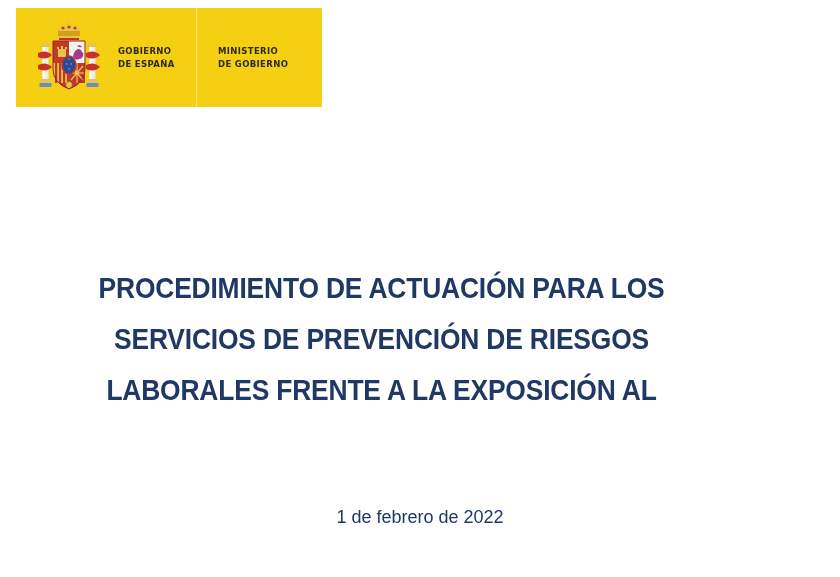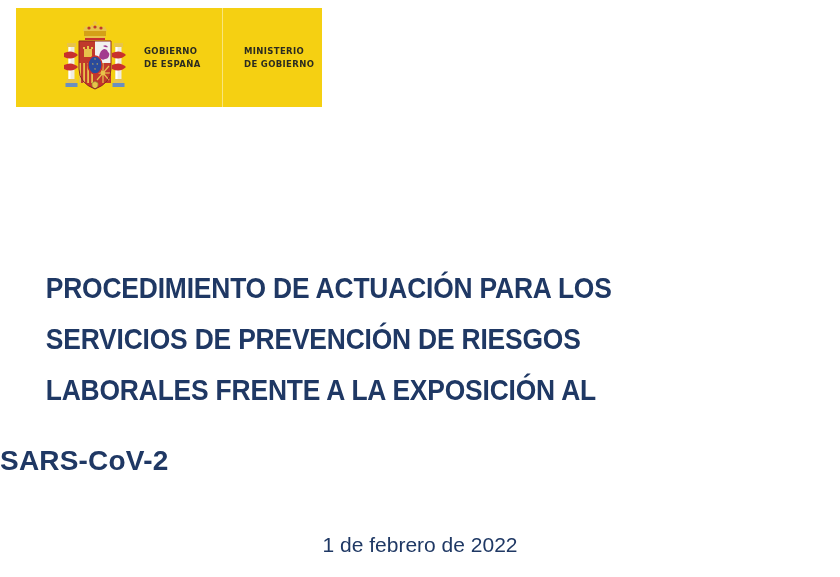--- a/index.html
+++ b/index.html
@@ -19,21 +19,20 @@
   #logo-banner {
     position: absolute;
     left: 16px;
     top: 8px;
     width: 306px;
     height: 99px;
     background: #f5d012;
     display: flex;
     align-items: center;
     box-sizing: border-box;
-    padding-left: 26px;
   }
   #coat-of-arms {
     width: 78px;
     height: 82px;
     margin-left: 14px;
     flex: 0 0 auto;
     display: block;
   }
   #logo-text-gobierno {
     flex: 0 0 auto;
@@ -60,20 +59,21 @@
     flex: 0 0 auto;
     margin-left: 21px;
   }
 
   
   #title-block {
     position: absolute;
     left: 0;
     top: 262px;
     width: 763px;
+    text-align: center;
   }
   .title-line {
     font-family: "Liberation Sans Narrow", "Liberation Sans", sans-serif;
     font-size: 30px;
     font-weight: bold;
     color: #1f3864;
     line-height: 51px;
     letter-spacing: -0.2px;
     transform: scaleX(0.88);
     transform-origin: center center;
@@ -89,25 +89,24 @@
     margin-top: 20px;
     white-space: nowrap;
   }
   #document-date {
     position: absolute;
     left: 0;
     top: 507px;
     width: 840px;
     text-align: center;
     font-family: "Liberation Sans", sans-serif;
-    font-size: 21px;
+    font-size: 18px;
     font-weight: normal;
     color: #1f3864;
     white-space: nowrap;
-    margin-top: 26px;
   }
 </style>
 </head>
 <body>
 
 <div id="logo-banner">
 
   <svg id="coat-of-arms" viewBox="0 0 78 82" aria-hidden="true">
 
     <g>
@@ -190,16 +189,15 @@
     <div class="logo-line">MINISTERIO</div>
     <div class="logo-line">DE GOBIERNO</div>
   </div>
 
 </div>
 
 <div id="title-block">
   <div class="title-line">PROCEDIMIENTO DE ACTUACIÓN PARA LOS</div>
   <div class="title-line">SERVICIOS DE PREVENCIÓN DE RIESGOS</div>
   <div class="title-line">LABORALES FRENTE A LA EXPOSICIÓN AL</div>
-  <div id="title-line-virus">SARS-CoV-2</div>
 </div>
 
 <div id="document-date">1 de febrero de 2022</div>
 
 </body></html>

